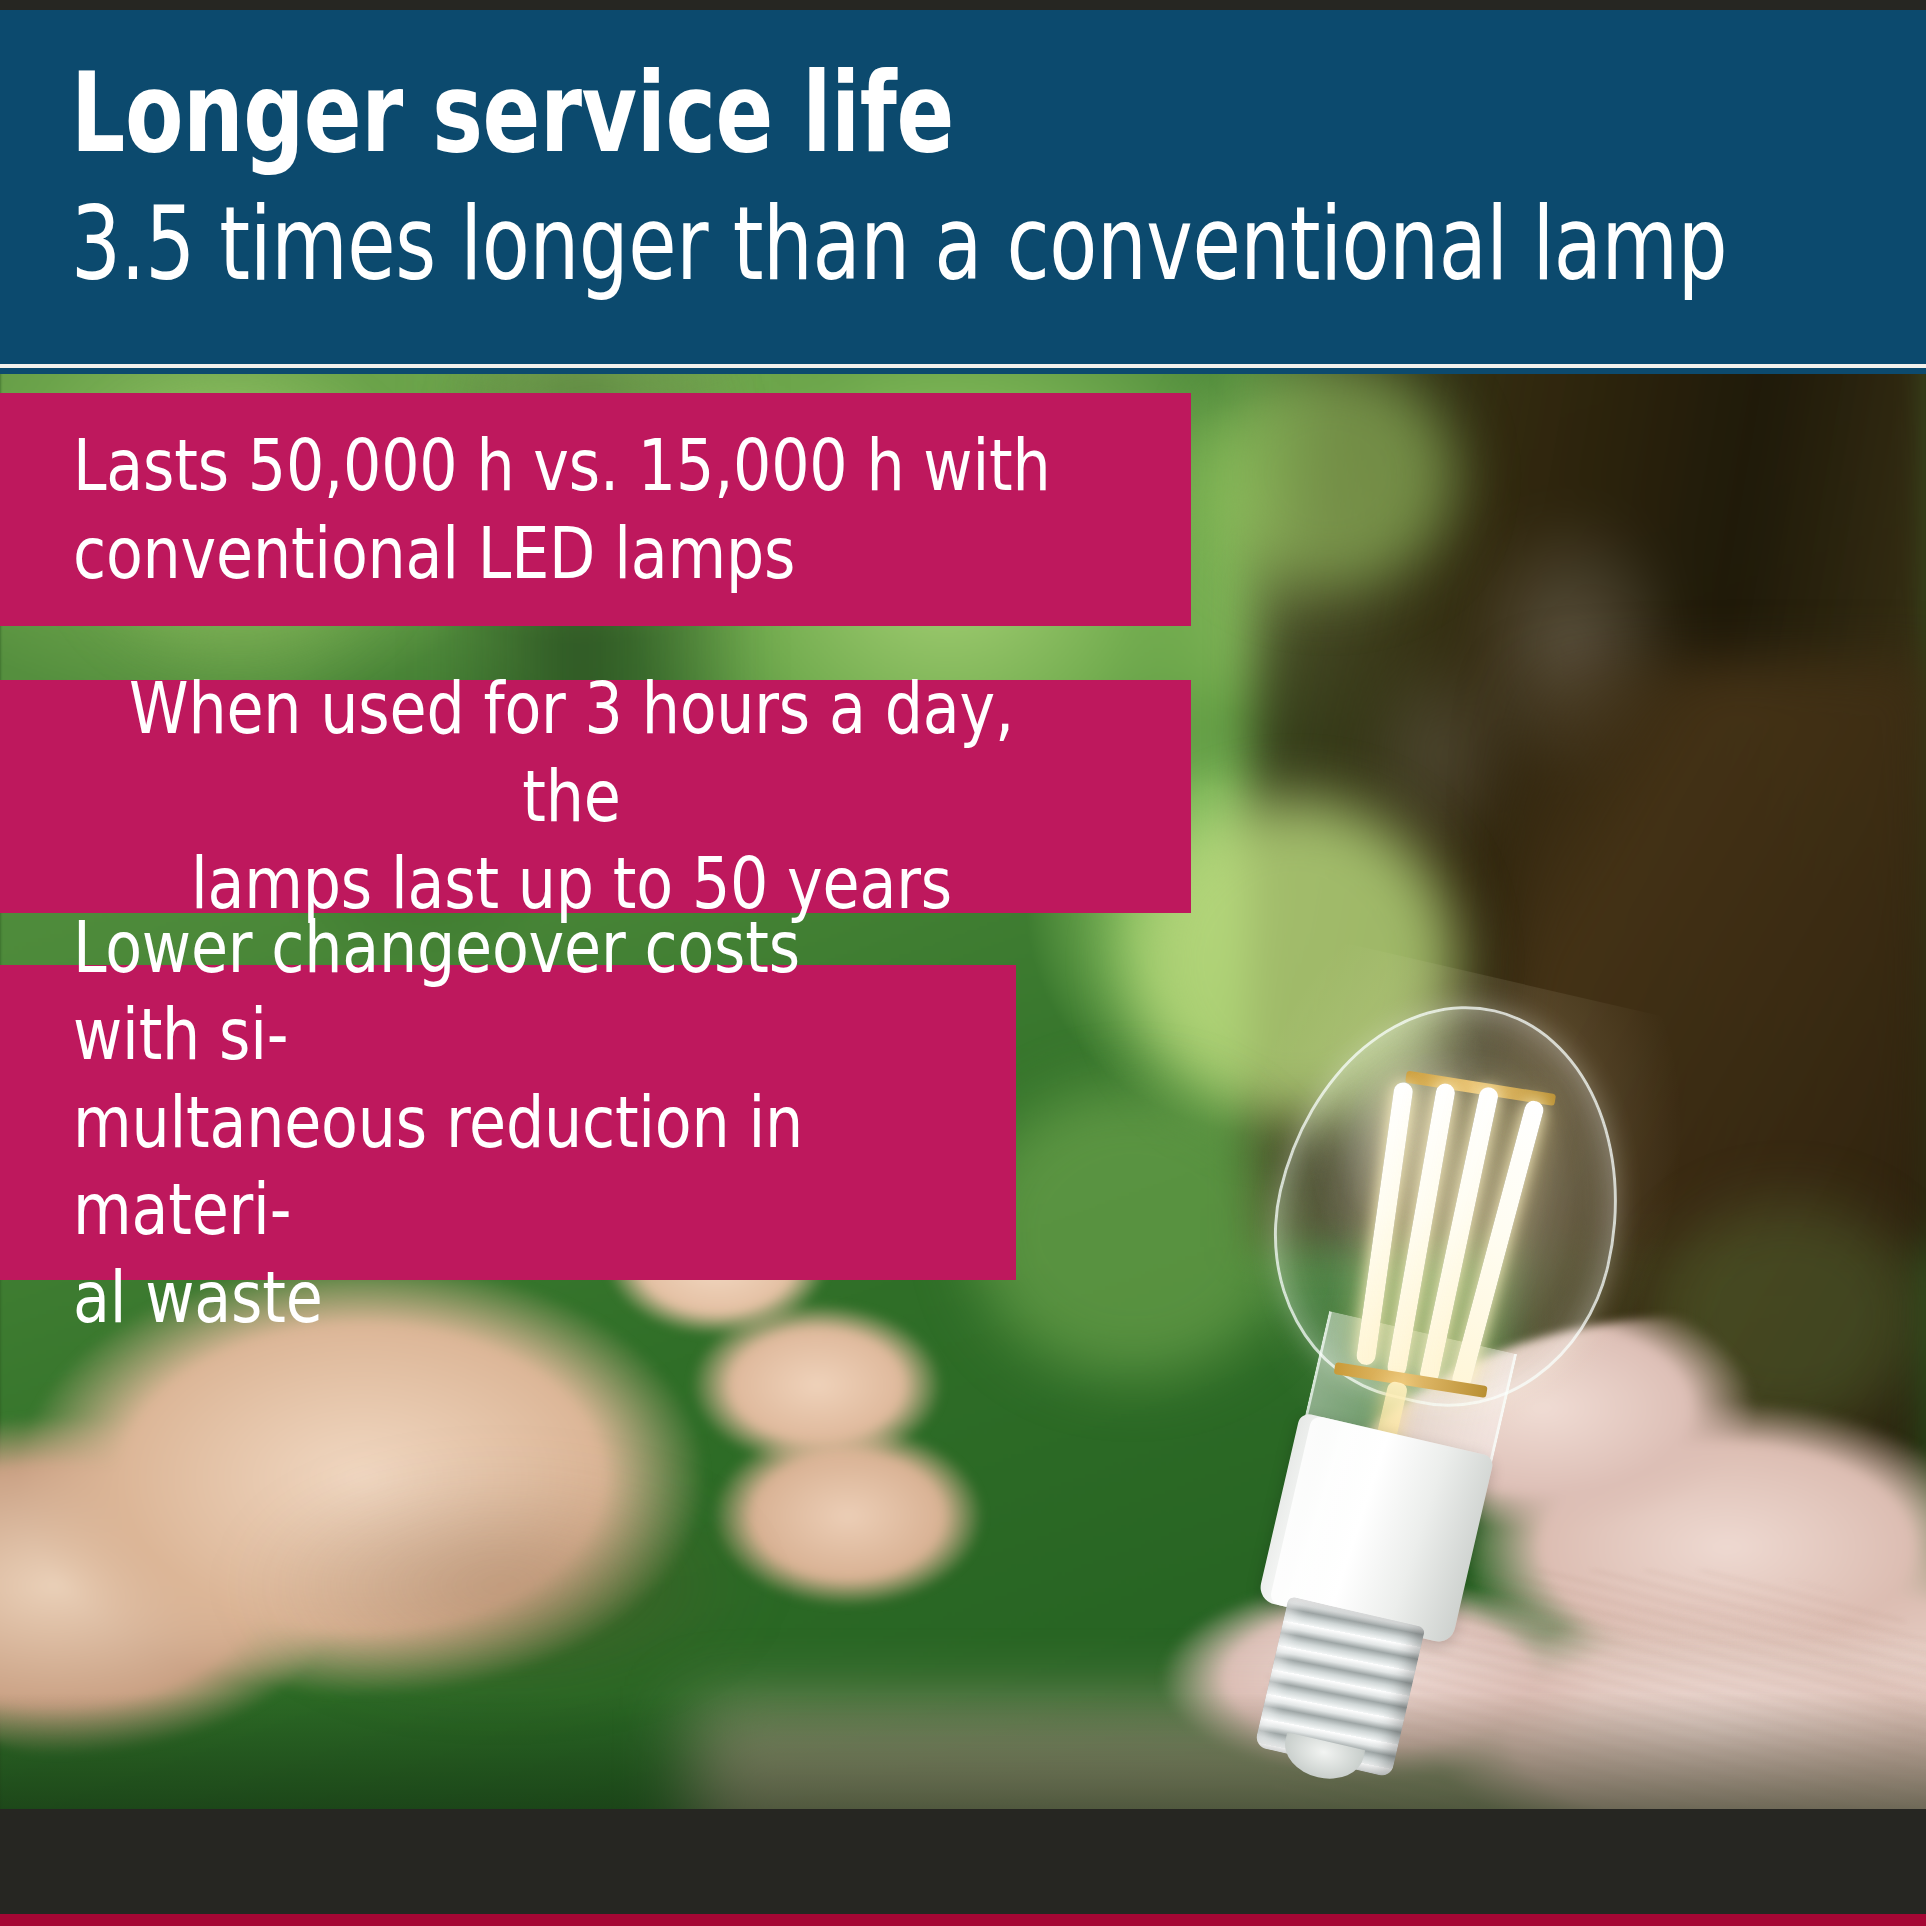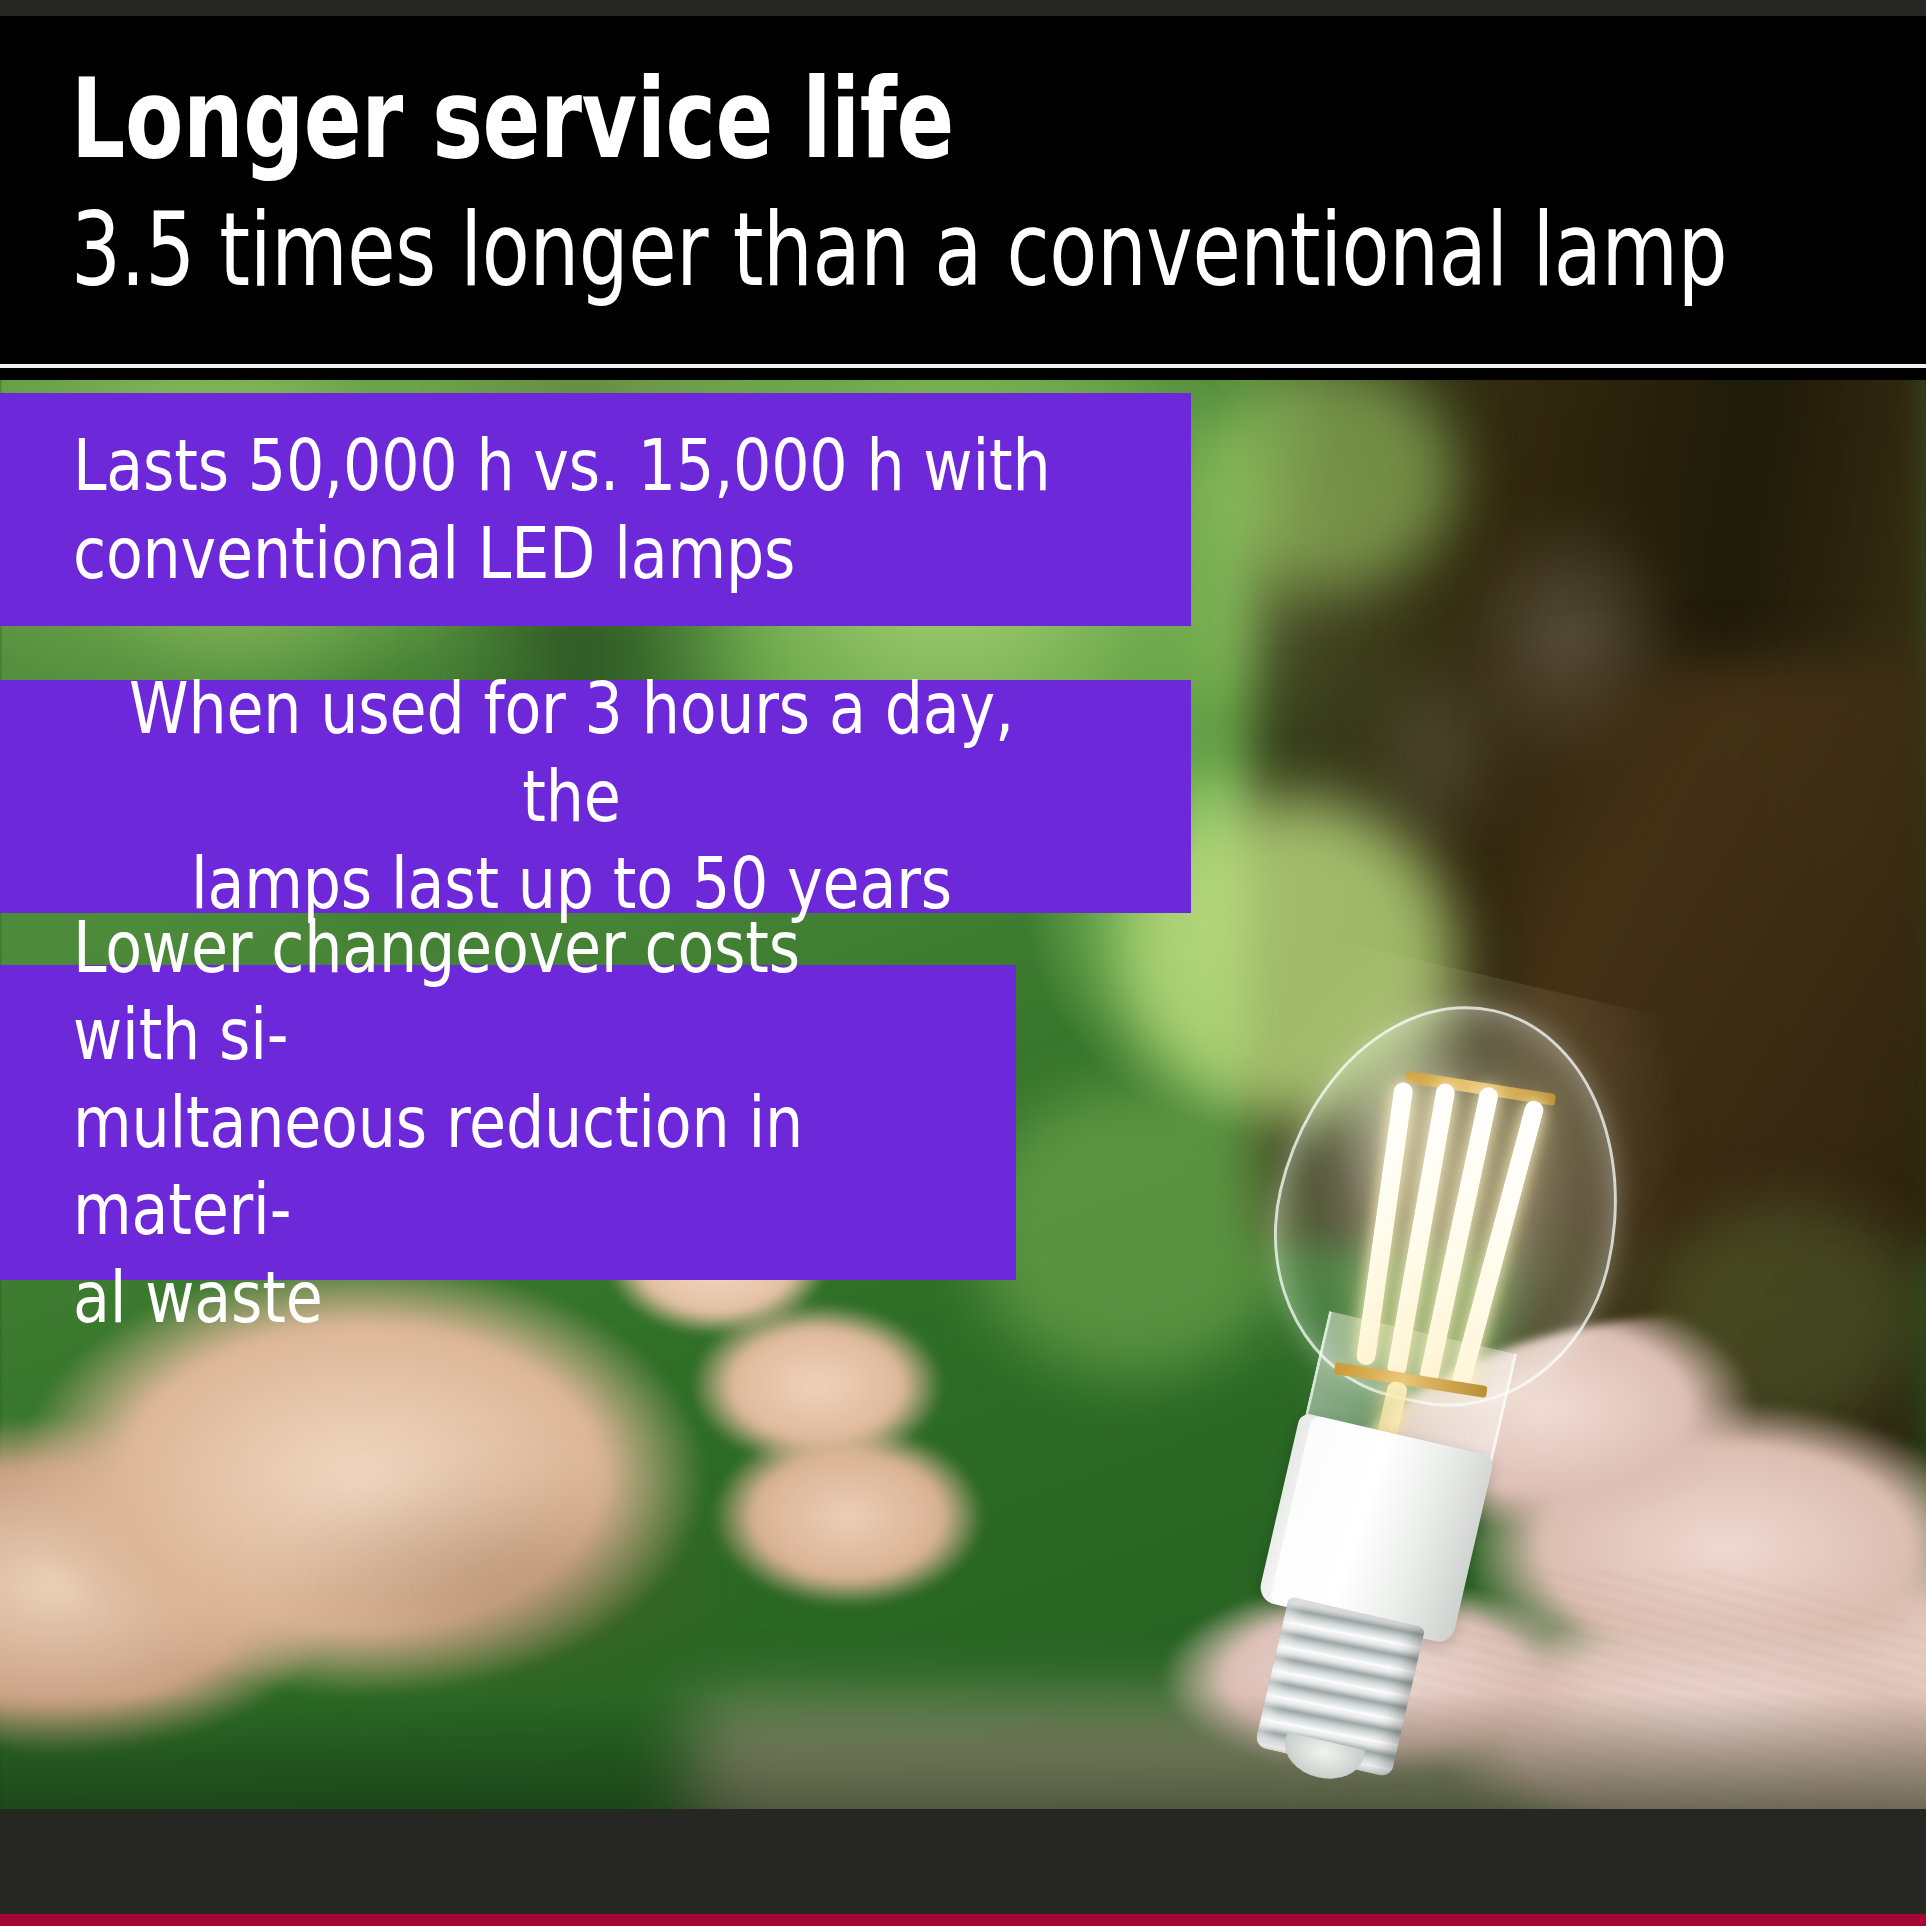--- a/index.html
+++ b/index.html
@@ -8,22 +8,22 @@
 
   #poster {
     position:relative;
     width:1926px; height:1926px;
     overflow:hidden;
     background:#262622;
   }
 
   
   .header-bar {
-    position:absolute; left:0; top:16px; width:1926px; height:364px;
-    background:#000000;
+    position:absolute; left:0; top:10px; width:1926px; height:364px;
+    background:#0c4a6e;
     z-index:40;
   }
   .header-rule {
     position:absolute; left:0; top:364px; width:1926px; height:3.9px;
     background:#f4f2ec; z-index:41;
   }
   .title-main {
     position:absolute; left:71px; top:48px;
     font-family:"Liberation Sans Narrow","DejaVu Sans Condensed","Liberation Sans", sans-serif;
     font-weight:700;
@@ -226,21 +226,21 @@
   }
   .bulb-glow {
     position:absolute; left:-31px; top:-31px; width:432px; height:493px;
     background:radial-gradient(ellipse at 50% 40%, rgba(255,248,220,0.30) 0%, rgba(255,245,210,0.10) 45%, rgba(255,245,210,0) 72%);
     pointer-events:none;
   }
 
   
   .box {
     position:absolute; left:0;
-    background:#6d28d9;
+    background:#be185d;
     z-index:30;
     color:#ffffff;
     padding:29px 46px 29px 73px;
     display:flex; flex-direction:column; justify-content:center;
   }
   .box-text {
     font-family:"Liberation Sans Narrow","DejaVu Sans Condensed","Liberation Sans", sans-serif;
     font-weight:400;
     font-size:72px;
     line-height:1.215;

